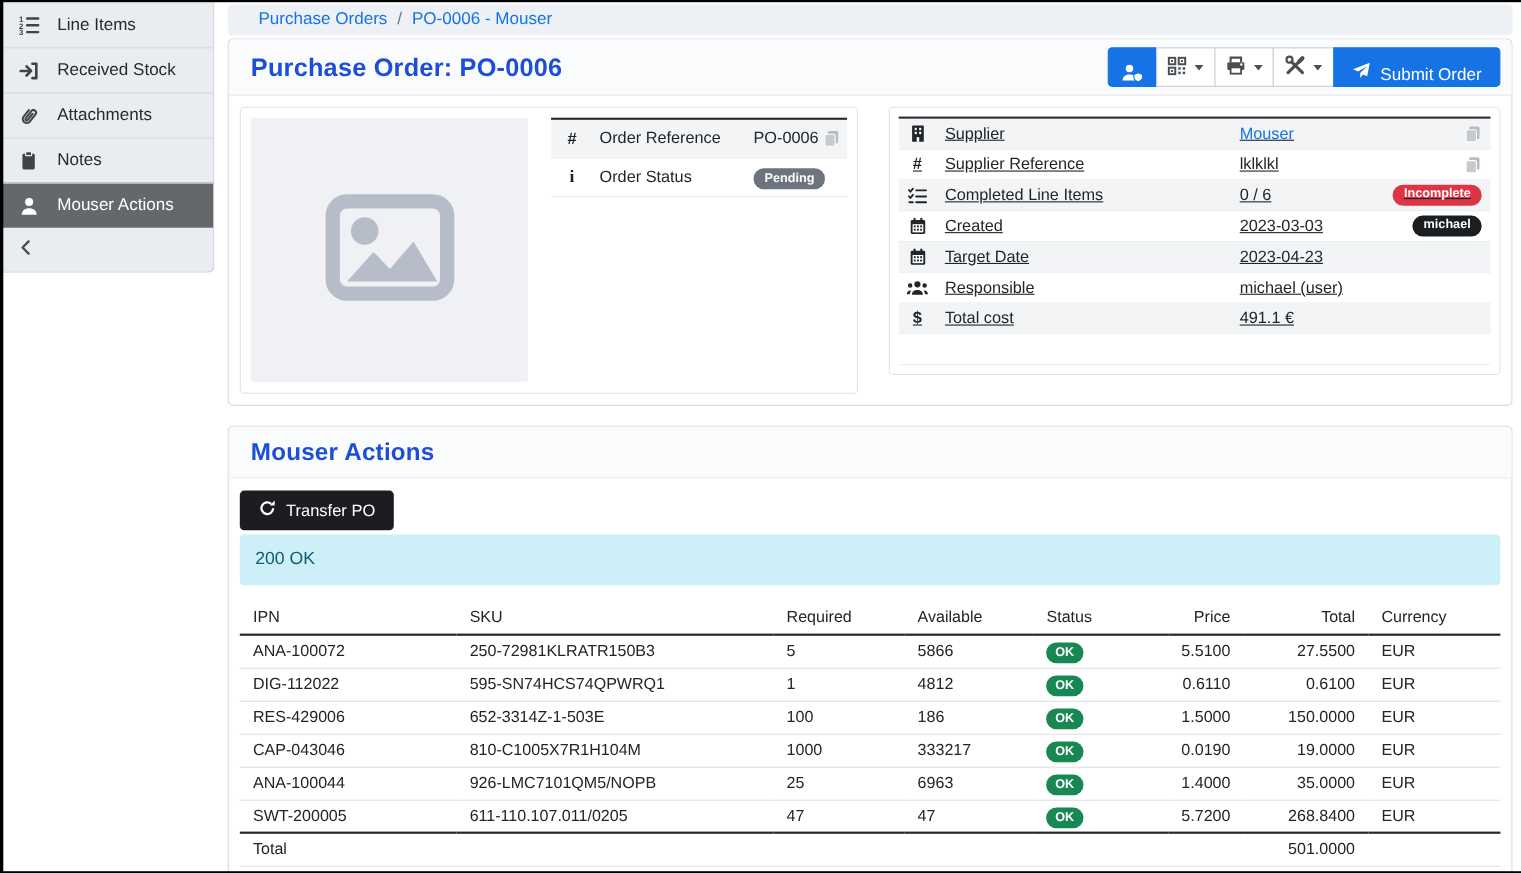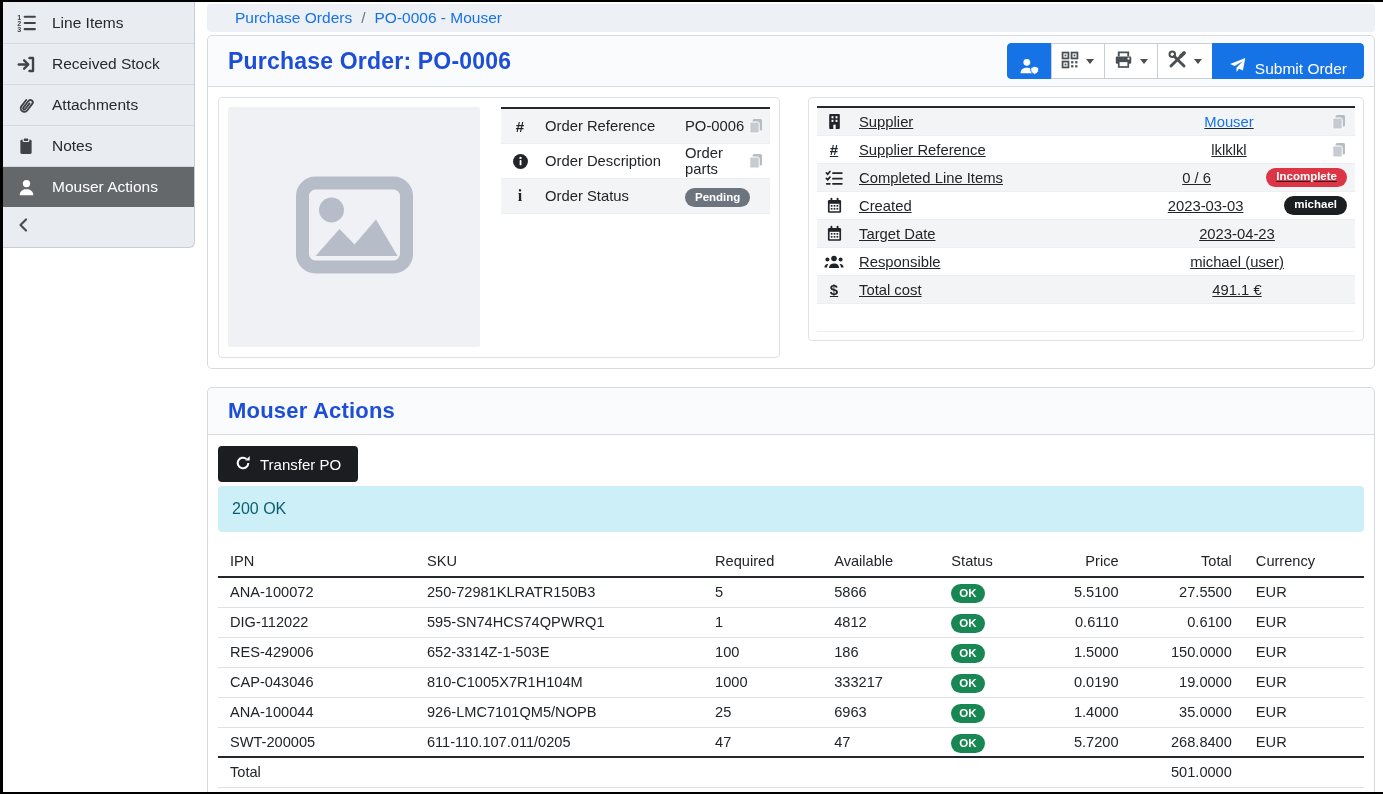--- a/index.html
+++ b/index.html
@@ -73,21 +73,21 @@
 
   .dtable { border-top:2px solid #24272b; }
   .drow { display:flex; align-items:center; font-size:14.8px; border-bottom:1px solid #eceff1; }
   .drow:nth-child(odd) { background:#f3f4f6; }
   .dtable-left .drow { height:35px; padding:0 6px 0 8px; }
   .dtable-right .drow { height:28px; padding:0 8px 0 6px;text-decoration:underline; }
   .d-ic { width:22px; display:flex; justify-content:center; color:#212529; flex:0 0 22px; }
   .dtable-left .d-label { flex:0 0 140px; margin-left:14px; }
   .dtable-left .d-value { flex:1; }
   .dtable-right .d-label { flex:0 0 268px; margin-left:14px; }
-  .dtable-right .d-value { flex:1;text-align:center; }
+  .dtable-right .d-value { flex:1; }
   .d-extra { margin-left:auto; display:flex; align-items:center; }
   .d-value a { color:#1673e6; text-decoration:none; cursor:pointer; }
   .gi { font-size:15px; font-weight:700; color:#212529; }
   .gi.serif { font-family:"Liberation Serif","DejaVu Serif",serif; font-size:16px; }
 
   .pill { border-radius:10px; padding:3px 10px 4px; font-size:11.5px; font-weight:700; color:#fff; line-height:1; }
   .pill-gray { background:#6c757d; }
   .pill-red { background:#dc3545; }
   .pill-dark { background:#1b1e21; }
   .pill-green { background:#198754; padding:3px 8px 4px; }
@@ -280,37 +280,20 @@
               <span class="d-value">PO-0006</span>
               <span class="d-extra">
                 <svg viewBox="0 0 16 16" width="16" height="16">
                   <rect x="4.6" y="1" width="9.4" height="11.4" rx="1.5" fill="#b6bcc3"></rect>
                   <rect x="1.8" y="4" width="9.4" height="11" rx="1.5" fill="#c6cbd1" stroke="#fff" stroke-width="1"></rect>
                 </svg>
               </span>
             </div>
             <div class="drow">
               <span class="d-ic">
-                <svg viewBox="0 0 16 16" width="17" height="17">
-                  <circle cx="8" cy="8" r="7" fill="#212529"></circle>
-                  <circle cx="8" cy="4.6" r="1.1" fill="#fff"></circle>
-                  <rect x="7.2" y="6.6" width="1.7" height="5" rx="0.6" fill="#fff"></rect>
-                </svg>
-              </span>
-              <span class="d-label">Order Description</span>
-              <span class="d-value">Order parts</span>
-              <span class="d-extra">
-                <svg viewBox="0 0 16 16" width="16" height="16">
-                  <rect x="4.6" y="1" width="9.4" height="11.4" rx="1.5" fill="#b6bcc3"></rect>
-                  <rect x="1.8" y="4" width="9.4" height="11" rx="1.5" fill="#c6cbd1" stroke="#fff" stroke-width="1"></rect>
-                </svg>
-              </span>
-            </div>
-            <div class="drow">
-              <span class="d-ic">
                   <span class="gi serif">i</span>
                 </span>
               <span class="d-label">Order Status</span>
               <span class="d-value">
                 <span class="pill pill-gray">Pending</span>
               </span>
             </div>
           </div>
         </div>
 

